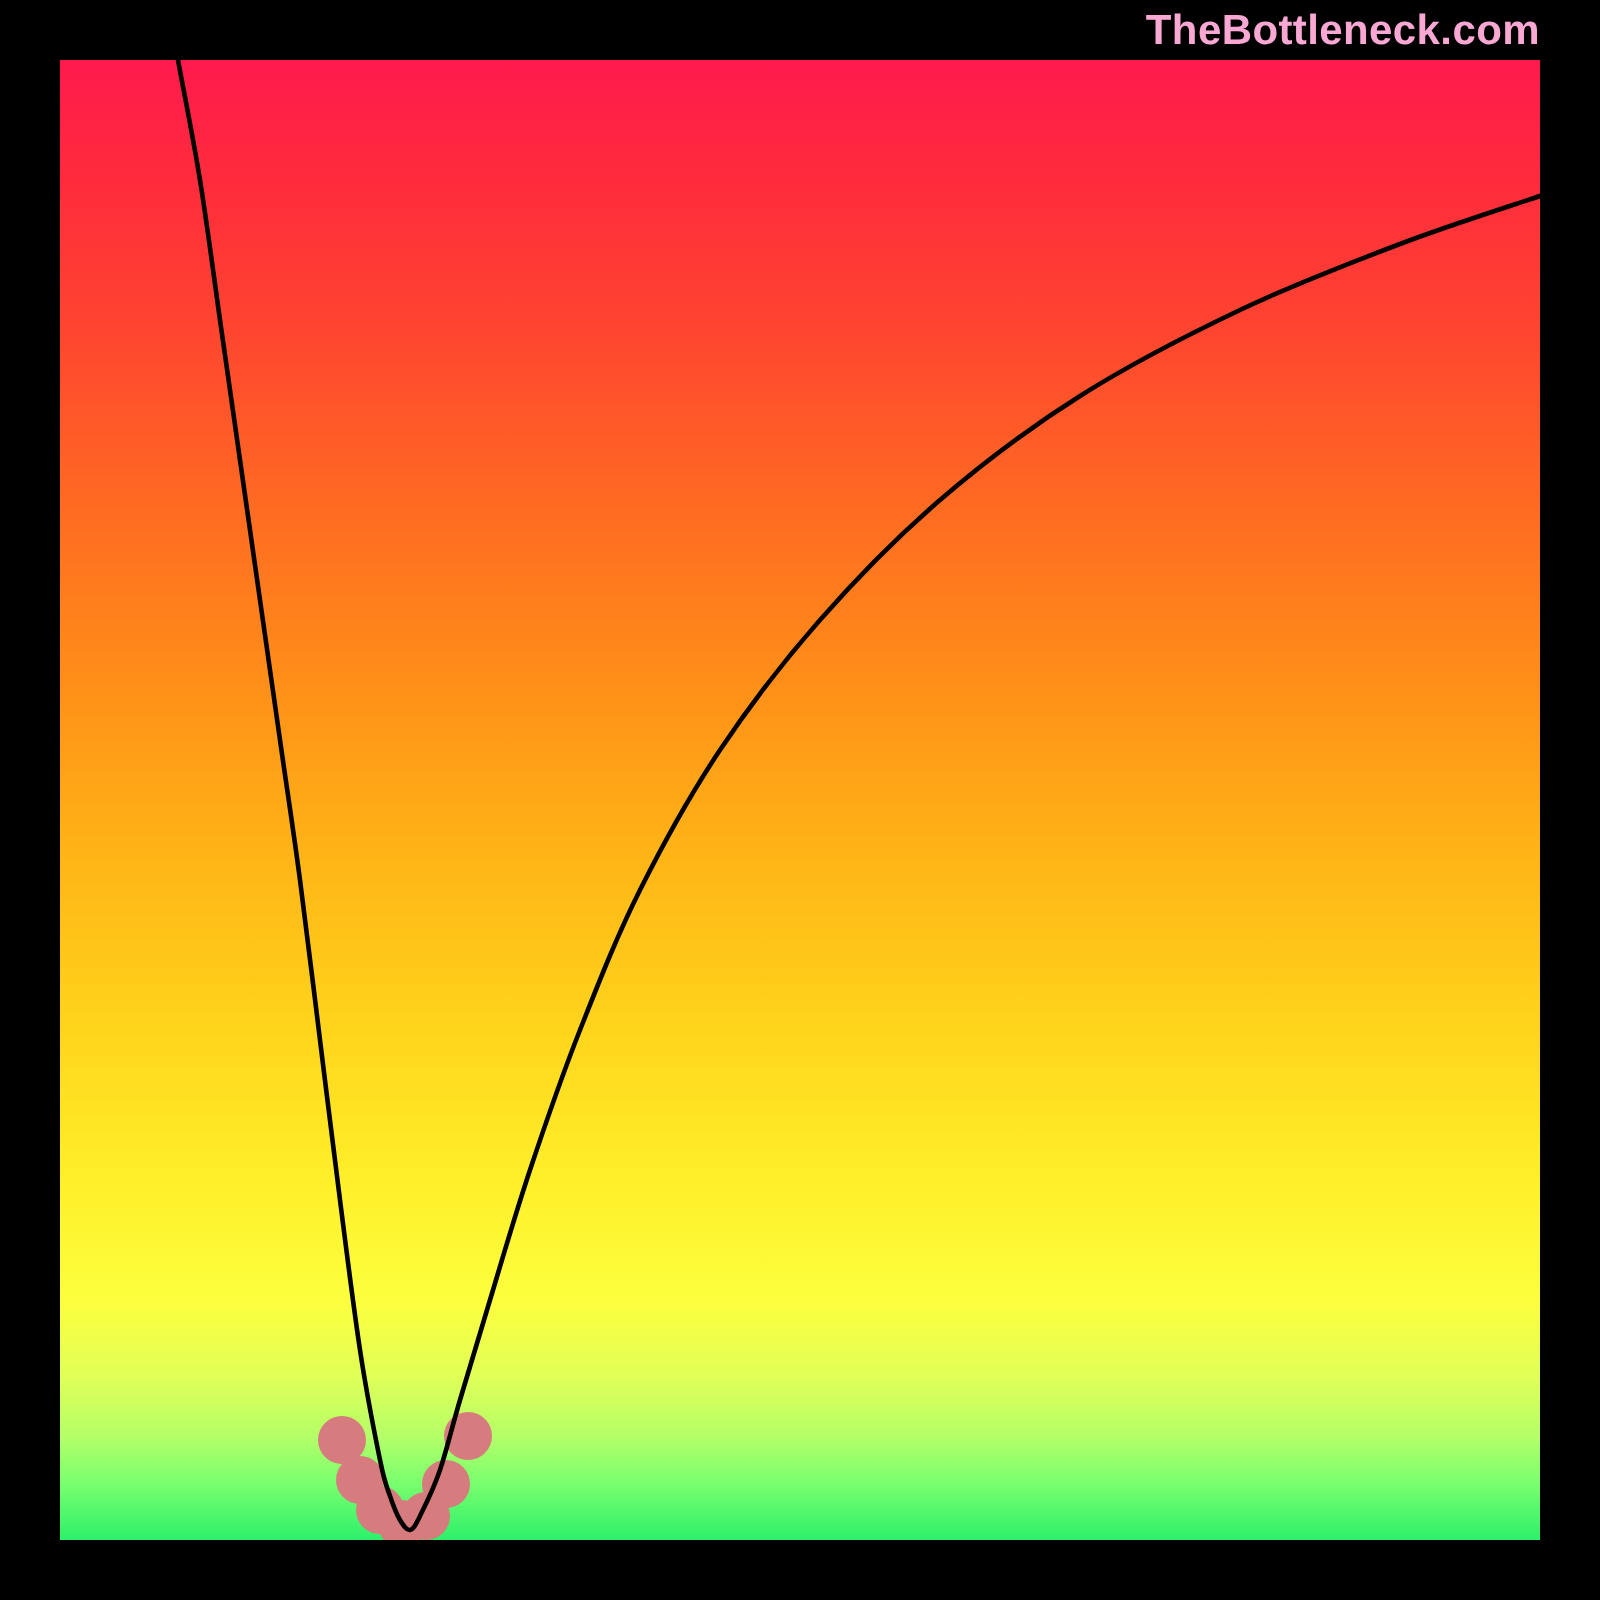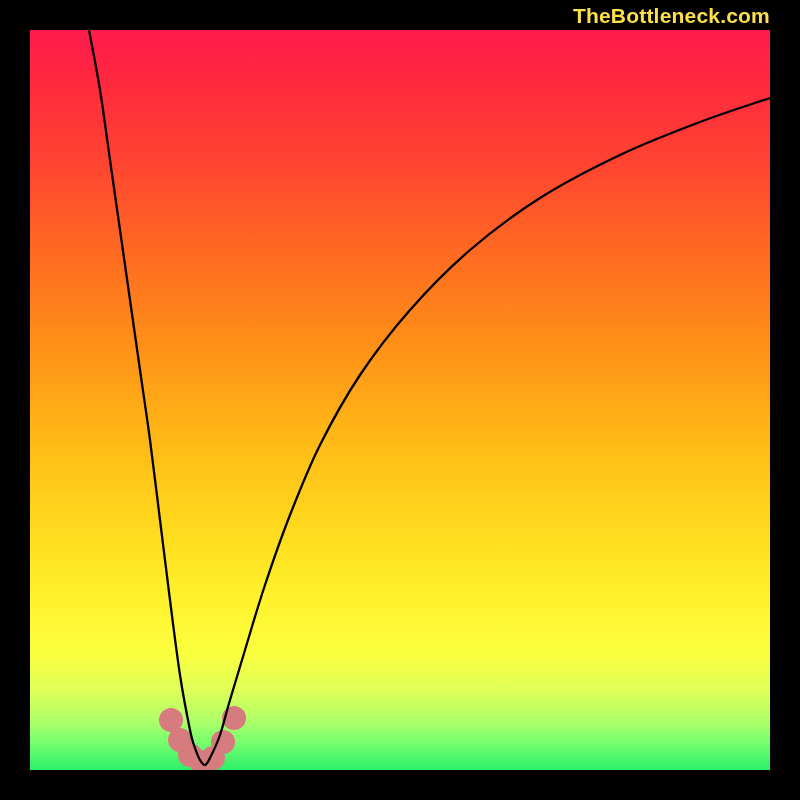--- a/index.html
+++ b/index.html
@@ -37,21 +37,21 @@
       #e0ff57 89%,
       #b4ff68 93%,
       #7dff6e 96%,
       #2cf06a 100%
     );
   }
   .watermark {
     position: absolute;
     top: 4px;
     right: 30px;
-    color: #fde047;
+    color: #f9a8d4;
     font-size: 21px;
     font-weight: 600;
     letter-spacing: 0.2px;
     user-select: none;
   }
   svg.curve {
     position: absolute;
     left: 0;
     top: 0;
     width: 740px;

